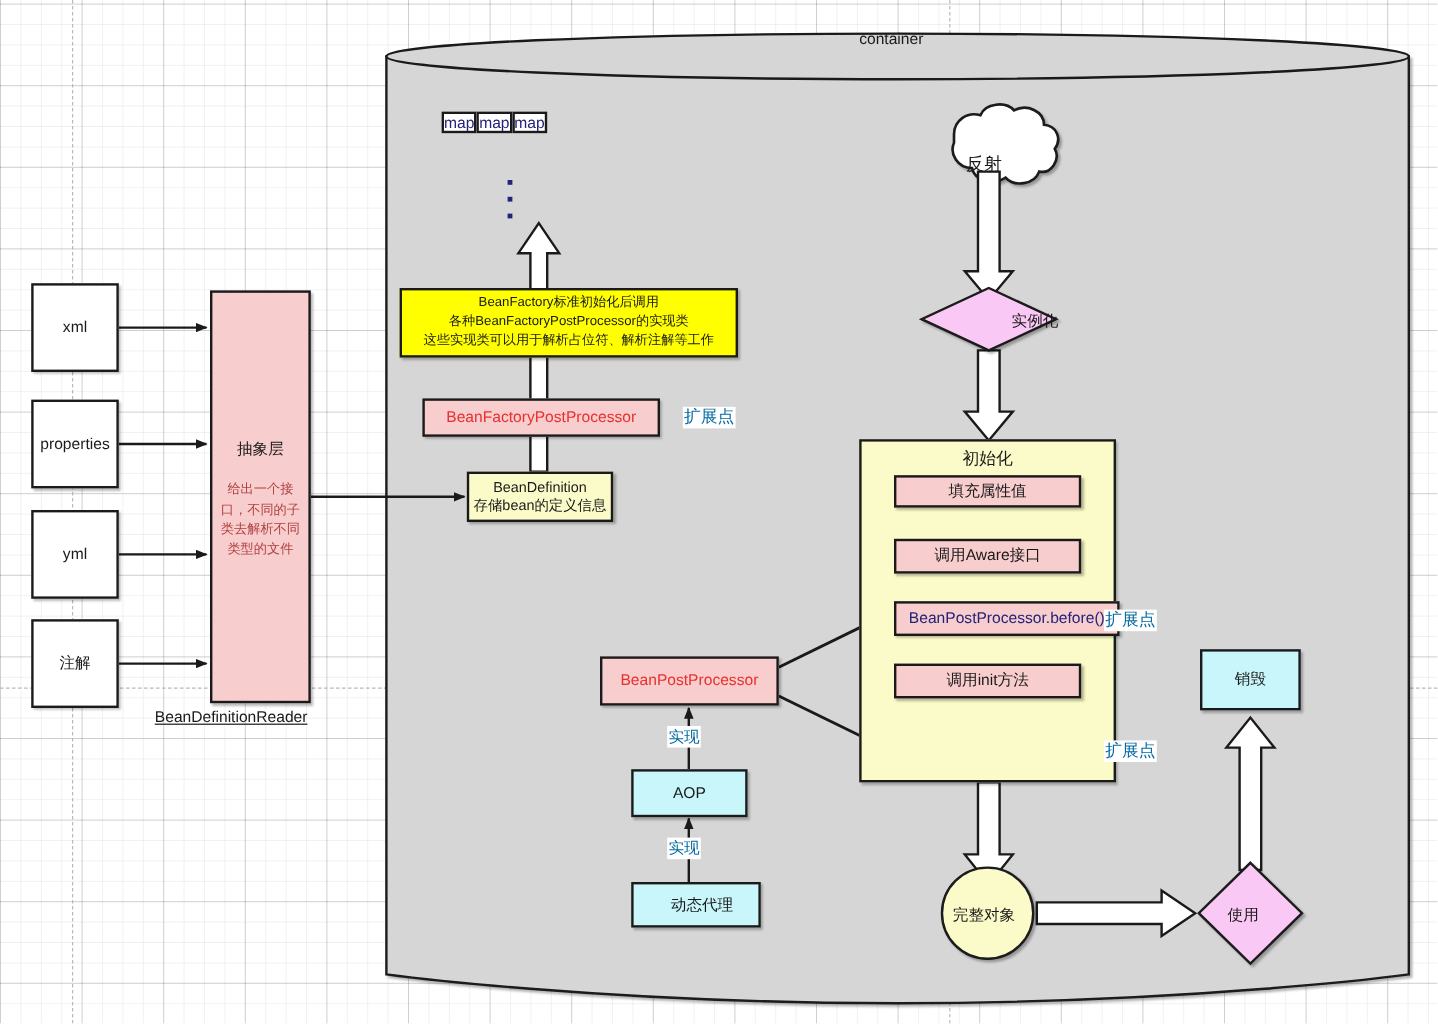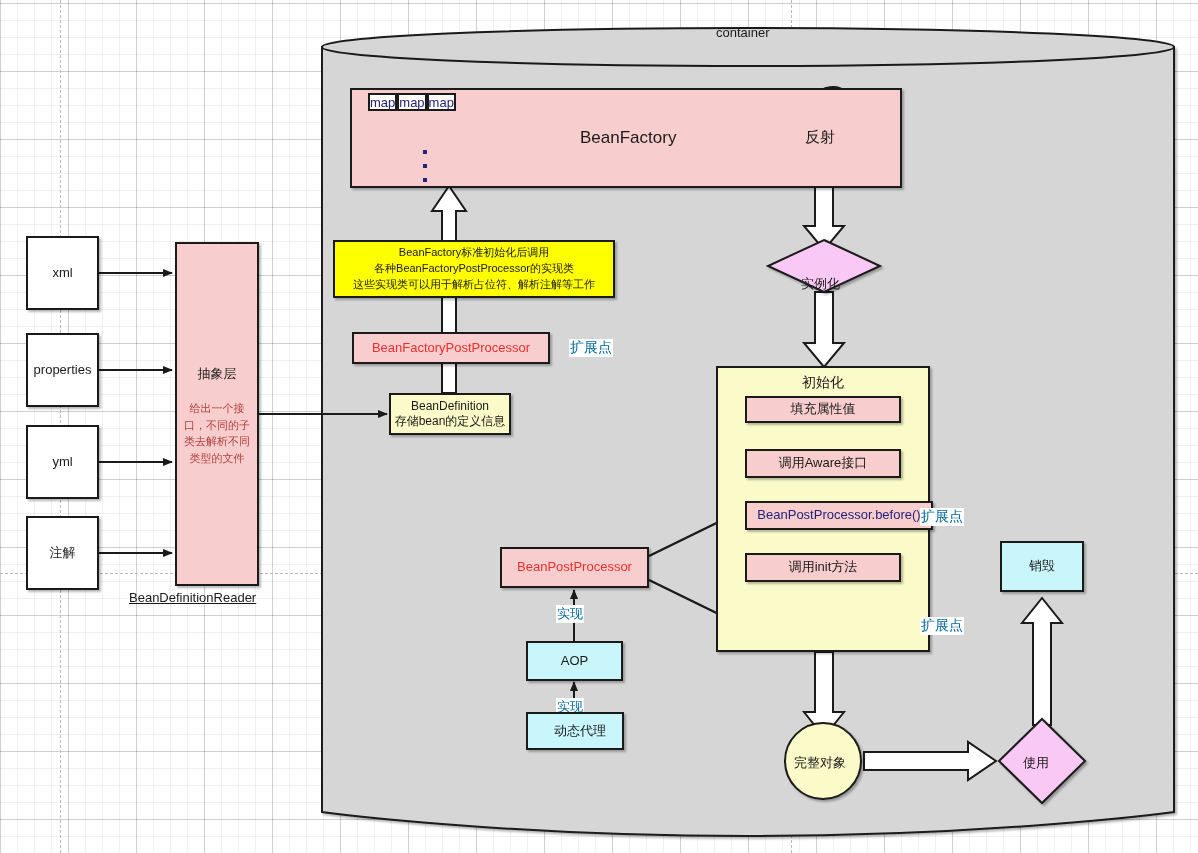--- a/index.html
+++ b/index.html
@@ -152,23 +152,20 @@
     <div class="t fs13" style="margin-top:122px;color:#1a1a1a;">抽象层</div>
     <div class="t fs11" style="margin-top:18px;color:#b04040;line-height:1.5;">
       <div>给出一个接</div>
       <div>口，不同的子</div>
       <div>类去解析不同</div>
       <div>类型的文件</div>
     </div>
   </div>
   <div class="plainlabel fs13" style="left:129px;top:590px;text-decoration:underline;">BeanDefinitionReader</div>
 
-  <div class="node pink fs17" style="left:350px;top:88px;width:552px;height:100px;justify-content:flex-start;">
-    <span class="t" style="margin-left:228px;">BeanFactory</span>
-  </div>
 
   <div id="maplist" style="left:368px;top:93px;width:115px;">
     <div class="maprow" style="height:18px;">map</div>
     <div class="maprow" style="height:18px;">map</div>
     <div class="maprow" style="height:18px;">map</div>
   </div>
   <div class="dots" style="left:423px;top:150px;">
     <i></i>
       <i></i>
       <i></i>
@@ -188,21 +185,21 @@
   <div class="node pink-red fs13" style="left:352px;top:332px;width:198px;height:32px;">
     <span class="t">BeanFactoryPostProcessor</span>
   </div>
   <div class="boxedlabel fs14" style="left:569px;top:339px;">扩展点</div>
 
   <div class="node paleyellow" style="left:389px;top:393px;width:122px;height:42px;flex-direction:column;">
     <div class="t fs12">BeanDefinition</div>
     <div class="t fs12">存储bean的定义信息</div>
   </div>
 
-  <div class="plainlabel fs13" style="left:801px;top:259px;margin-top:16px;">实例化</div>
+  <div class="plainlabel fs13" style="left:843px;top:259px;">实例化</div>
 
   <div class="node paleyellow" style="left:716px;top:366px;width:214px;height:286px;
        flex-direction:column;justify-content:flex-start;">
     <div class="t fs14" style="margin-top:6px;">初始化</div>
   </div>
 
   <div class="node pink fs13" style="left:745px;top:396px;width:156px;height:27px;">
     <span class="t">填充属性值</span>
   </div>
   <div class="node pink fs13" style="left:745px;top:449px;width:156px;height:29px;">
@@ -219,21 +216,21 @@
   <div class="boxedlabel fs14" style="left:920px;top:617px;">扩展点</div>
 
   <div class="node pink-red fs13" style="left:500px;top:547px;width:149px;height:41px;">
     <span class="t">BeanPostProcessor</span>
   </div>
   <div class="boxedlabel fs13" style="left:556px;top:605px;">实现</div>
   <div class="node cyan fs13" style="left:526px;top:641px;width:97px;height:40px;">
     <span class="t">AOP</span>
   </div>
   <div class="boxedlabel fs13" style="left:556px;top:698px;">实现</div>
-  <div class="node cyan fs13" style="left:526px;top:712px;width:98px;height:38px;padding-left:10px;">
+  <div class="node cyan fs13" style="left:526px;top:735px;width:108px;height:38px;padding-left:10px;">
     <span class="t">动态代理</span>
   </div>
 
   <div class="plainlabel fs13" style="left:794px;top:754px;">完整对象</div>
   <div class="plainlabel fs13" style="left:1023px;top:754px;">使用</div>
   <div class="node cyan fs13" style="left:1000px;top:541px;width:84px;height:51px;">
     <span class="t">销毁</span>
   </div>
 
 </div>

